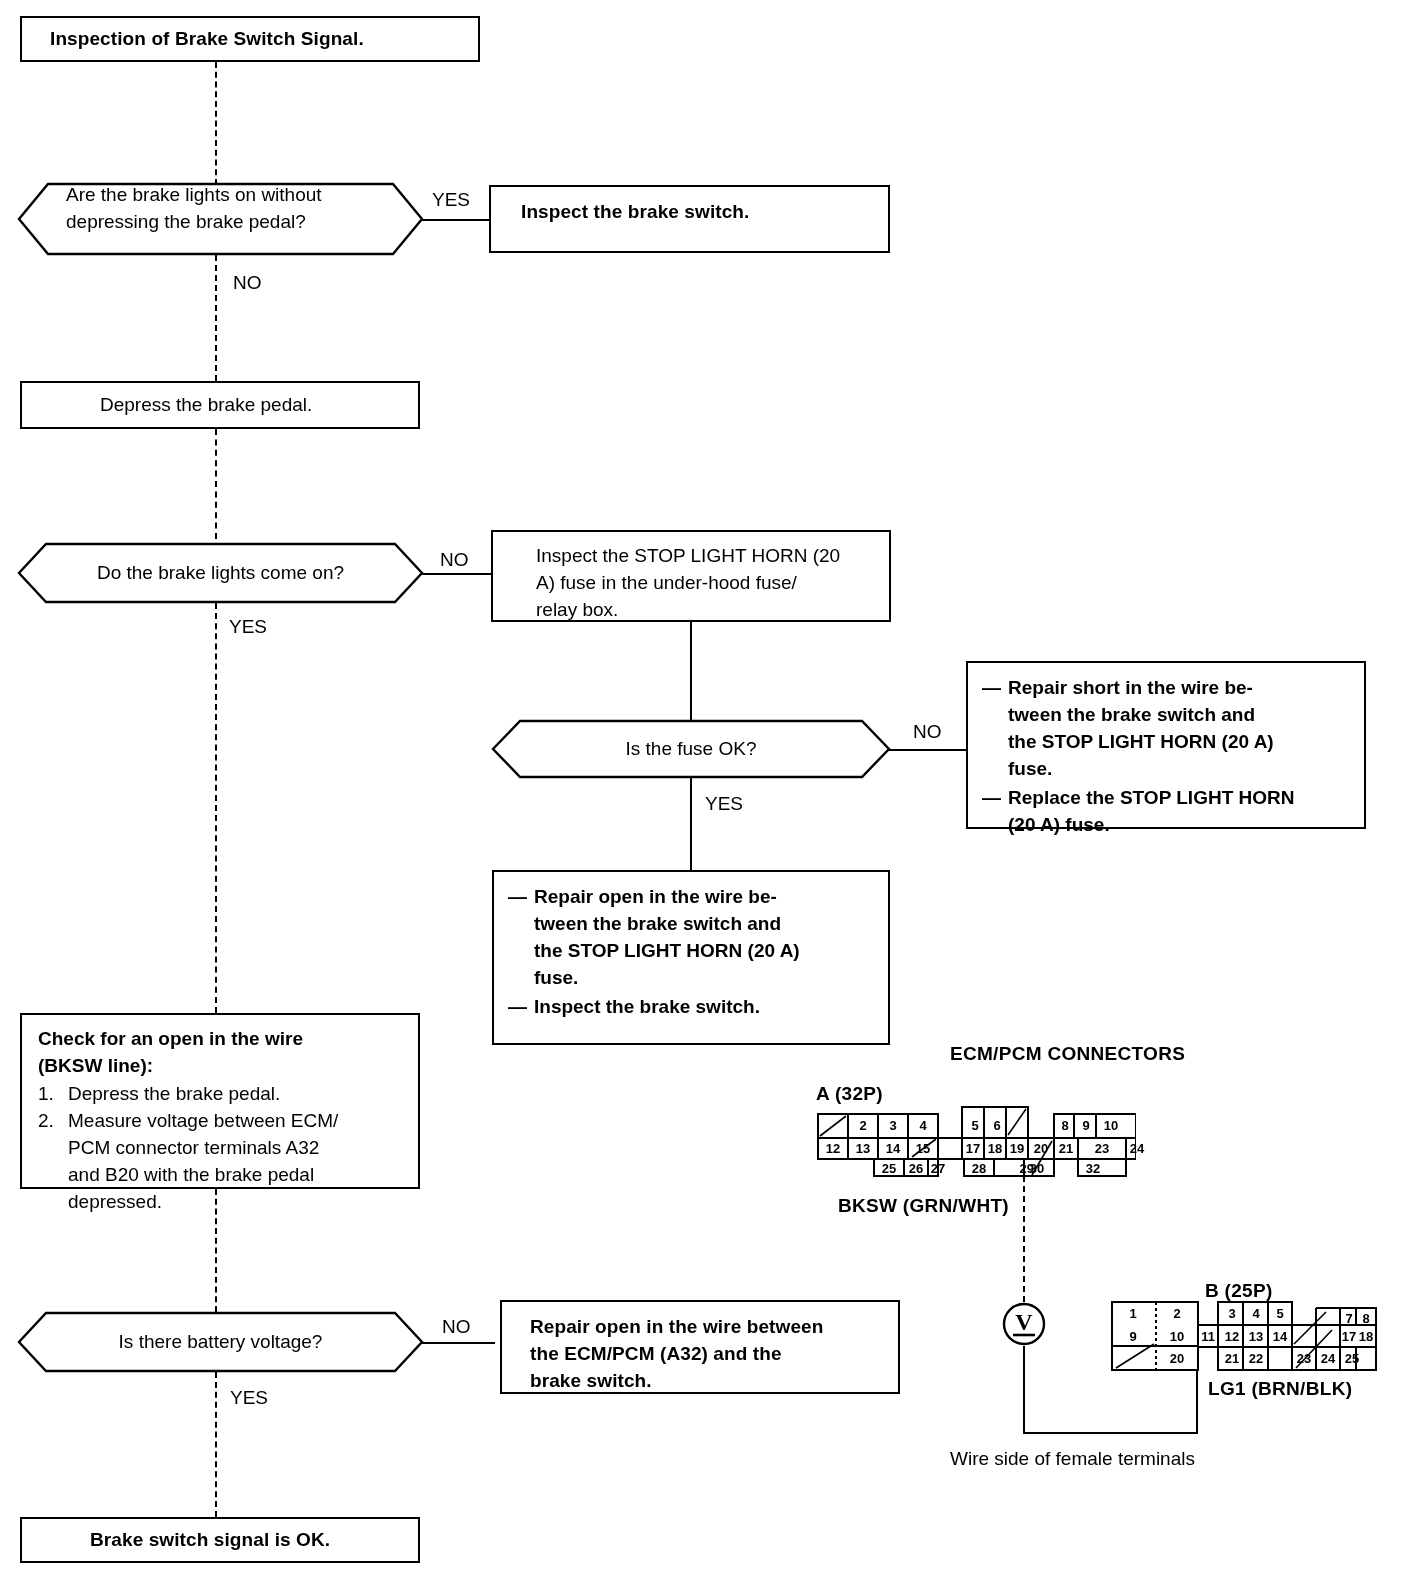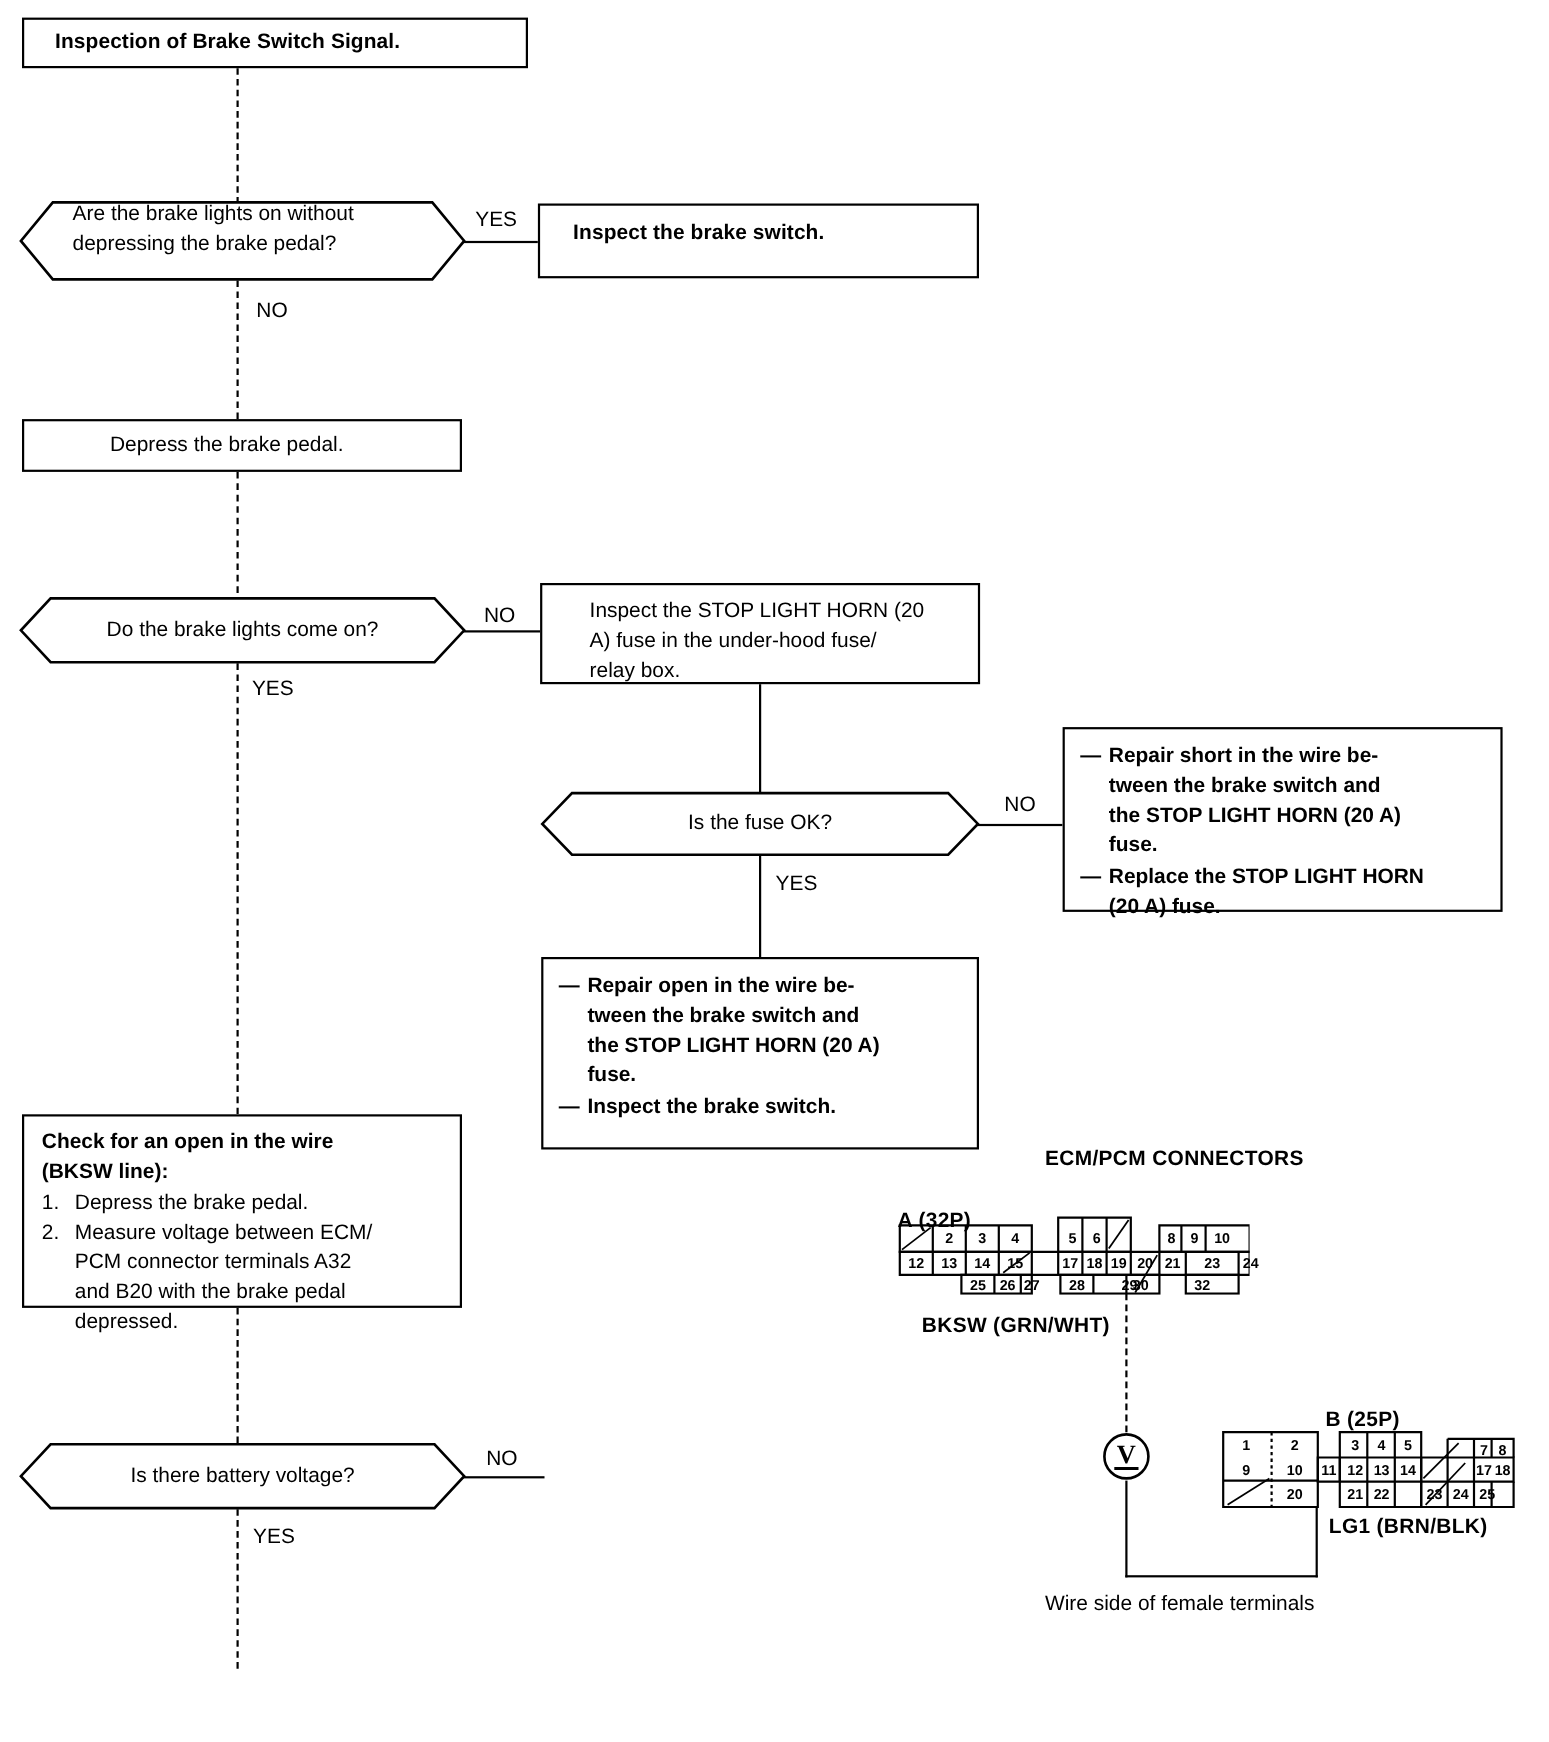--- a/index.html
+++ b/index.html
@@ -188,27 +188,35 @@
   <div class="hex center" style="left:18px;top:1312px;width:405px;height:60px;">
     <svg width="405" height="60" viewBox="0 0 405 60">
       <polygon points="28,1 377,1 404,30 377,59 28,59 1,30" fill="#fff" stroke="#000" stroke-width="2.4"></polygon>
     </svg>
     <div class="htxt">Is there battery voltage?</div>
   </div>
 
   <div class="hline" style="left:421px;top:1342px;width:74px;"></div>
   <div class="lbl" style="left:442px;top:1317px;">NO</div>
 
+  <div class="box bold" style="left:500px;top:1300px;width:400px;height:94px;">
+    <div class="txt" style="padding:12px 10px 0 28px;">Repair open in the wire between
+the ECM/PCM (A32) and the
+brake switch.</div>
+  </div>
 
   <div class="vdash" style="left:215px;top:1372px;height:145px;"></div>
   <div class="lbl" style="left:230px;top:1388px;">YES</div>
 
+  <div class="box bold vcenter" style="left:20px;top:1517px;width:400px;height:46px;">
+    <div class="txt" style="padding-left:68px;">Brake switch signal is OK.</div>
+  </div>
 
   <div class="conn-label" style="left:950px;top:1043px;">ECM/PCM CONNECTORS</div>
-  <div class="conn-label" style="left:816px;top:1083px;margin-top:16px;">A (32P)</div>
+  <div class="conn-label" style="left:816px;top:1083px;">A (32P)</div>
 
   <div class="conn-wrap" style="left:816px;top:1097px;width:320px;height:80px;">
     <svg width="320" height="80" viewBox="0 0 320 80">
       <g fill="none" stroke="#000" stroke-width="2">
 
         <path d="M2,17 L122,17 L122,41 L2,41 Z"></path>
         <path d="M146,10 L212,10 L212,41 L146,41 Z"></path>
         <path d="M238,17 L320,17 L320,41 L238,41 Z"></path>
 
         <path d="M2,41 L320,41 L320,62 L2,62 Z"></path>

